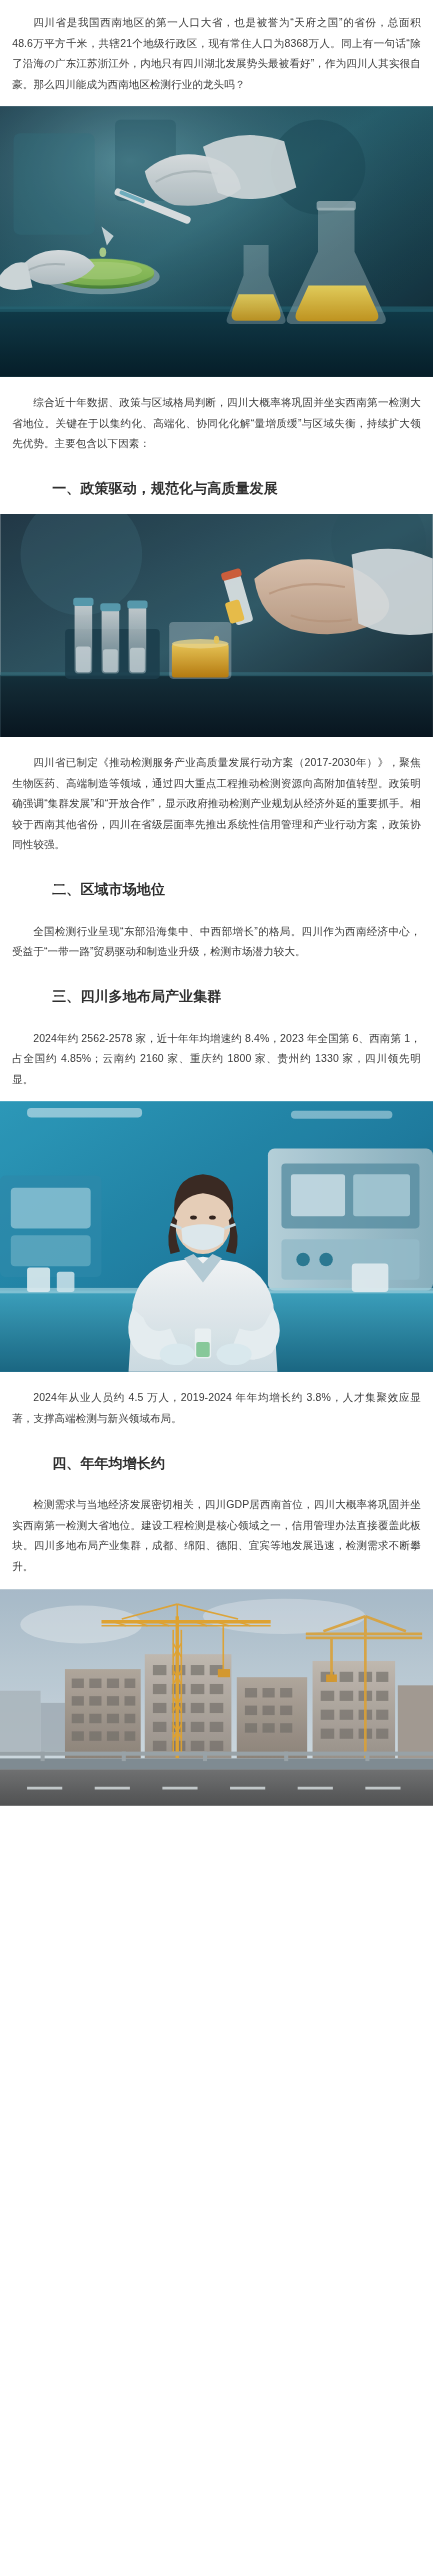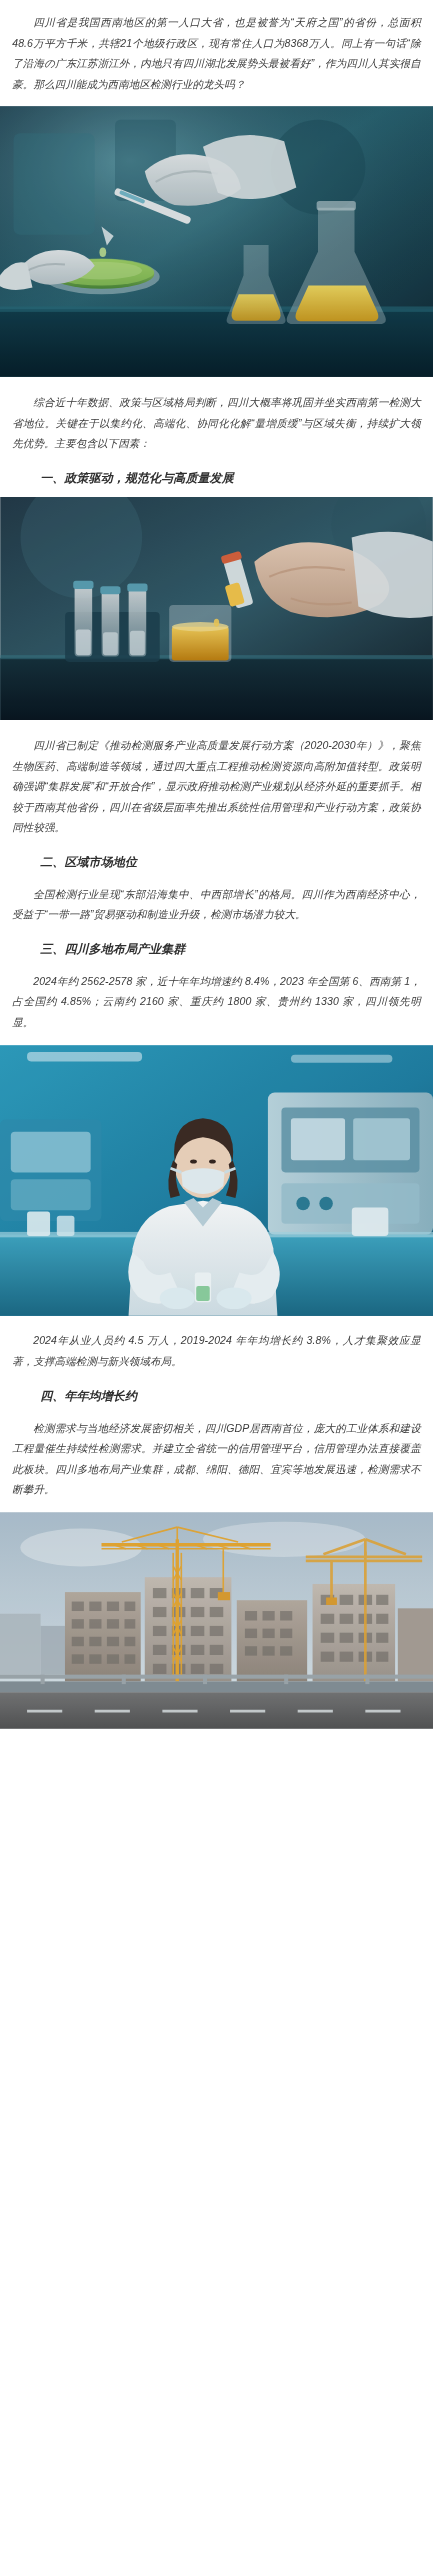--- a/index.html
+++ b/index.html
@@ -9,38 +9,37 @@
   }
   body {
     width: 433px;
     font-family: "Liberation Sans", sans-serif;
     color: #333333;
   }
   .page {
     width: 433px;
     margin: 0 auto;
     background: #ffffff;
-    font-style: italic;
   }
   .para {
     font-size: 10.5px;
     line-height: 1.95;
     color: #3a3a3a;
     text-align: justify;
     margin: 0;
     padding: 5.4px 12.2px;
     letter-spacing: 0.1px;
     text-indent: 2em;
   }
   .heading {
-    font-size: 12px;
+    font-size: 14px;
     line-height: 1.95;
     font-weight: bold;
     color: #2f2f2f;
-    margin: 4px;
+    margin: 12px;
     padding: 4.1px 12.2px 0 12.2px;
     text-indent: 2em;
     letter-spacing: 0.1px;
   }
   .figure {
     width: 433px;
     margin: 6.8px 0 9.5px 0;
     display: block;
     position: relative;
     overflow: hidden;
@@ -191,21 +190,21 @@
 
       <rect x="330" y="96" width="26" height="72" rx="5" transform="rotate(-16 330 96)" fill="#eef5f7" opacity="0.95"></rect>
       <rect x="332" y="132" width="22" height="32" rx="4" transform="rotate(-16 332 132)" fill="#ffcf4f"></rect>
       <rect x="326" y="88" width="30" height="12" rx="4" transform="rotate(-16 326 88)" fill="#e0663f"></rect>
 
       <ellipse cx="320" cy="186" rx="4" ry="6" fill="#ffd75c" opacity="0.9"></ellipse>
       <rect x="0" y="0" width="640" height="330" fill="#061620" opacity="0.1"></rect>
     </svg>
   </div>
 
-  <p class="para">四川省已制定《推动检测服务产业高质量发展行动方案（2020-2030年）》，聚焦生物医药、高端制造等领域，通过四大重点工程推动检测资源向高附加值转型。政策明确强调“集群发展”和“开放合作”，显示政府推动检测产业规划从经济外延的重要抓手。相较于西南其他省份，四川在省级层面率先推出系统性信用管理和产业行动方案，政策协同性较强。</p>
+  <p class="para">四川省已制定《推动检测服务产业高质量发展行动方案（2017-2030年）》，聚焦生物医药、高端制造等领域，通过四大重点工程推动检测资源向高附加值转型。政策明确强调“集群发展”和“开放合作”，显示政府推动检测产业规划从经济外延的重要抓手。相较于西南其他省份，四川在省级层面率先推出系统性信用管理和产业行动方案，政策协同性较强。</p>
 
   <p class="heading">二、区域市场地位</p>
   <p class="para">全国检测行业呈现“东部沿海集中、中西部增长”的格局。四川作为西南经济中心，受益于“一带一路”贸易驱动和制造业升级，检测市场潜力较大。</p>
 
   <p class="heading">三、四川多地布局产业集群</p>
   <p class="para">2024年约 2562-2578 家，近十年年均增速约 8.4%，2023 年全国第 6、西南第 1，占全国约 4.85%；云南约 2160 家、重庆约 1800 家、贵州约 1330 家，四川领先明显。</p>
 
   <div class="figure">
     <svg viewBox="0 0 640 400" width="433" height="271" xmlns="http://www.w3.org/2000/svg" role="img">
       <defs>
@@ -276,21 +275,21 @@
 
       <rect x="288" y="336" width="24" height="44" rx="4" fill="#f6fbfc"></rect>
       <rect x="290" y="356" width="20" height="22" rx="3" fill="#8fd2a0"></rect>
       <rect x="0" y="0" width="640" height="400" fill="#0c3b4c" opacity="0.06"></rect>
     </svg>
   </div>
 
   <p class="para">2024年从业人员约 4.5 万人，2019-2024 年年均增长约 3.8%，人才集聚效应显著，支撑高端检测与新兴领域布局。</p>
 
   <p class="heading">四、年年均增长约</p>
-  <p class="para">检测需求与当地经济发展密切相关，四川GDP居西南首位，庞大的工业体系和建设工程量催生持续性检测需求。并建立全省统一的信用管理平台，信用管理办法直接覆盖此板块。四川多地布局产业集群，成都、绵阳、德阳、宜宾等地发展迅速，检测需求不断攀升。</p>
+  <p class="para">检测需求与当地经济发展密切相关，四川GDP居西南首位，四川大概率将巩固并坐实西南第一检测大省地位。建设工程检测是核心领域之一，信用管理办法直接覆盖此板块。四川多地布局产业集群，成都、绵阳、德阳、宜宾等地发展迅速，检测需求不断攀升。</p>
 
   <div class="figure">
     <svg viewBox="0 0 640 320" width="433" height="217" xmlns="http://www.w3.org/2000/svg" role="img">
       <defs>
         <linearGradient id="sky4" x1="0" y1="0" x2="0" y2="1">
           <stop offset="0%" stop-color="#a9bccb"></stop>
           <stop offset="60%" stop-color="#c6d3dc"></stop>
           <stop offset="100%" stop-color="#dde5ea"></stop>
         </linearGradient>
         <linearGradient id="bld4" x1="0" y1="0" x2="0" y2="1">

